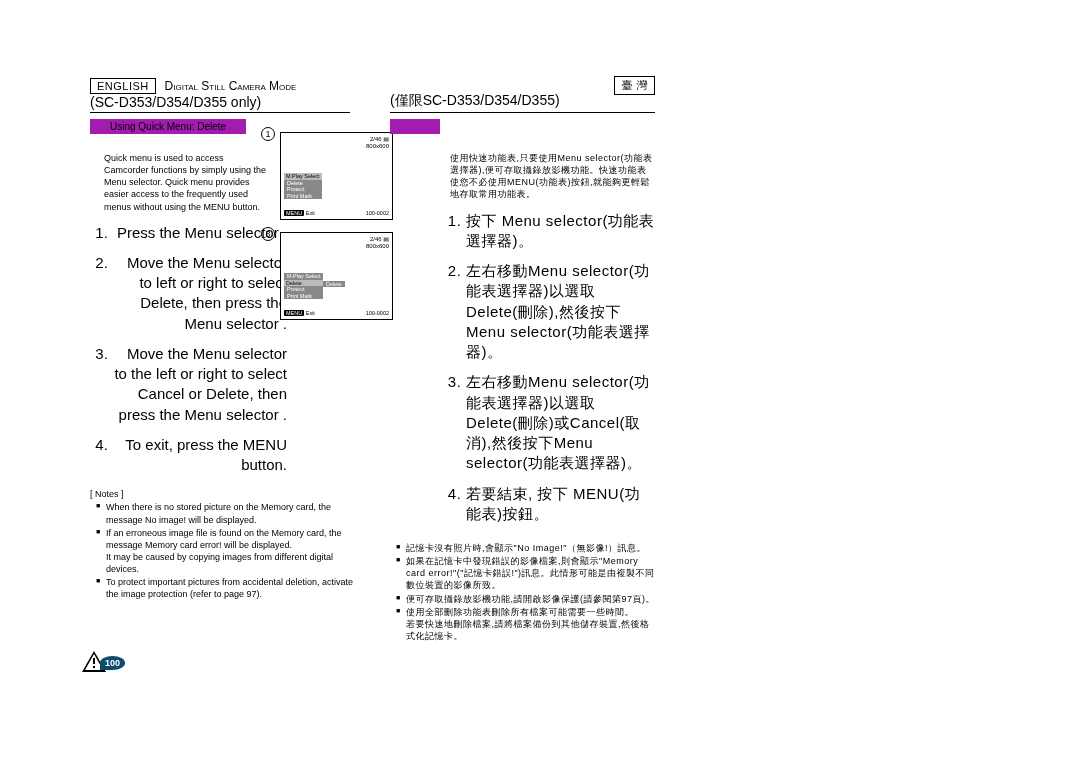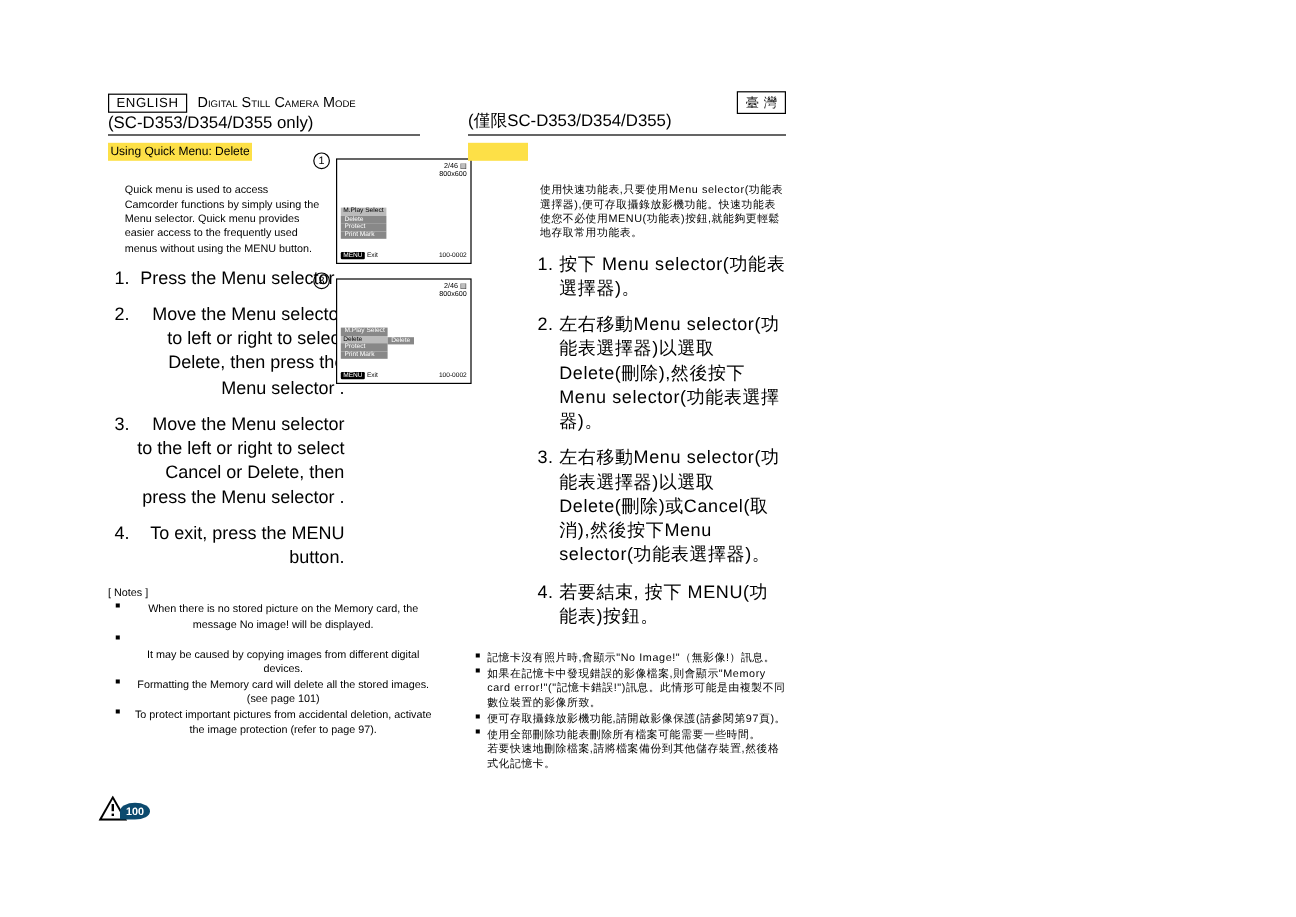--- a/index.html
+++ b/index.html
@@ -5,21 +5,21 @@
     * { margin:0; padding:0; box-sizing:border-box; }
     body { font-family:Arial,Helvetica,sans-serif; font-size:10px; background:#fff; width:1080px; height:764px; position:relative; color:#000; }
     .page { position:absolute; left:90px; top:78px; width:900px; height:540px; }
     .col { position:absolute; top:0; }
     .col-left { left:0; width:260px; }
     .col-right { left:268px; width:270px; }
     .lang-box { display:inline-block; border:1px solid #000; padding:1px 6px; font-size:11px; font-weight:normal; letter-spacing:0.5px; }
     .title { font-size:12px; font-variant:small-caps; display:inline; margin-left:6px; }
     .subtitle { font-size:14px; }
     .hr { border-top:1px solid #000; margin:2px 0 6px 0; }
-    .sect { background:#fde047; display:inline-block; padding:2px 2px; font-size:10px; margin-bottom:12px;text-align:center; }
+    .sect { background:#a21caf; display:inline-block; padding:2px 20px; font-size:10px; margin-bottom:12px;text-align:center; }
     .intro { margin:6px 0 10px 14px; font-size:9px; line-height:1.35; }
     ol.steps { list-style:decimal; margin-left:22px; font-size:15px; }
     ol.steps > li { margin-bottom:10px; line-height:1.35; }
     .notes-h { font-size:9px; margin:14px 0 2px 0; }
     .notes { list-style:none; margin-left:6px; font-size:9px; }
     .notes li { position:relative; padding-left:10px; margin:0 0 1px 0; line-height:1.35; }
     .notes li:before { content:"■"; position:absolute; left:0; top:0; font-size:7px; }
     .figures { position:absolute; left:190px; top:54px; width:125px; }
     .fig { border:1px solid #000; width:113px; height:88px; position:relative; background:#fff; margin-bottom:12px; }
     .fig .num { position:absolute; left:-20px; top:-6px; width:14px; height:14px; border:1px solid #000; border-radius:50%; font-size:9px; text-align:center; line-height:13px; }
@@ -55,27 +55,26 @@
     <div class="intro" style="width:165px;">Quick menu is used to access Camcorder functions by simply using the Menu selector. Quick menu provides easier access to the frequently used menus without using the MENU button.</div>
 
     <ol class="steps" style="width:175px;text-align:right;">
       <li>Press the Menu selector .</li>
       <li>Move the Menu selector  to left or right to select Delete, then press the Menu selector  .</li>
       <li>Move the Menu selector  to the left or right to select Cancel or Delete, then press the Menu selector  .</li>
       <li>To exit, press the MENU button.</li>
     </ol>
 
     <div class="notes-h">[ Notes ]</div>
-    <ul class="notes" style="width:270px;text-align:center;">
+    <ul class="notes" style="width:270px;">
       <li>When there is no stored picture on the Memory card, the message No image! will be displayed.</li>
       <li>
-        <br>
+        <span>If an erroneous image file is found on the Memory card, the message Memory card error! will be displayed.</span><br>
         <span>It may be caused by copying images from different digital devices.</span>
       </li>
-      <li>Formatting the Memory card will delete all the stored images. (see page 101)</li>
       <li>To protect important pictures from accidental deletion, activate the image protection (refer to page 97).</li>
     </ul>
 
     <div class="warn">
       <svg viewBox="0 0 24 21">
           <polygon points="12,0 24,21 0,21" fill="#000"></polygon>
           <polygon points="12,3 21,19 3,19" fill="#fff"></polygon>
           <rect x="11" y="7" width="2" height="6" fill="#000"></rect>
           <rect x="11" y="15" width="2" height="2" fill="#000"></rect>
         </svg>

